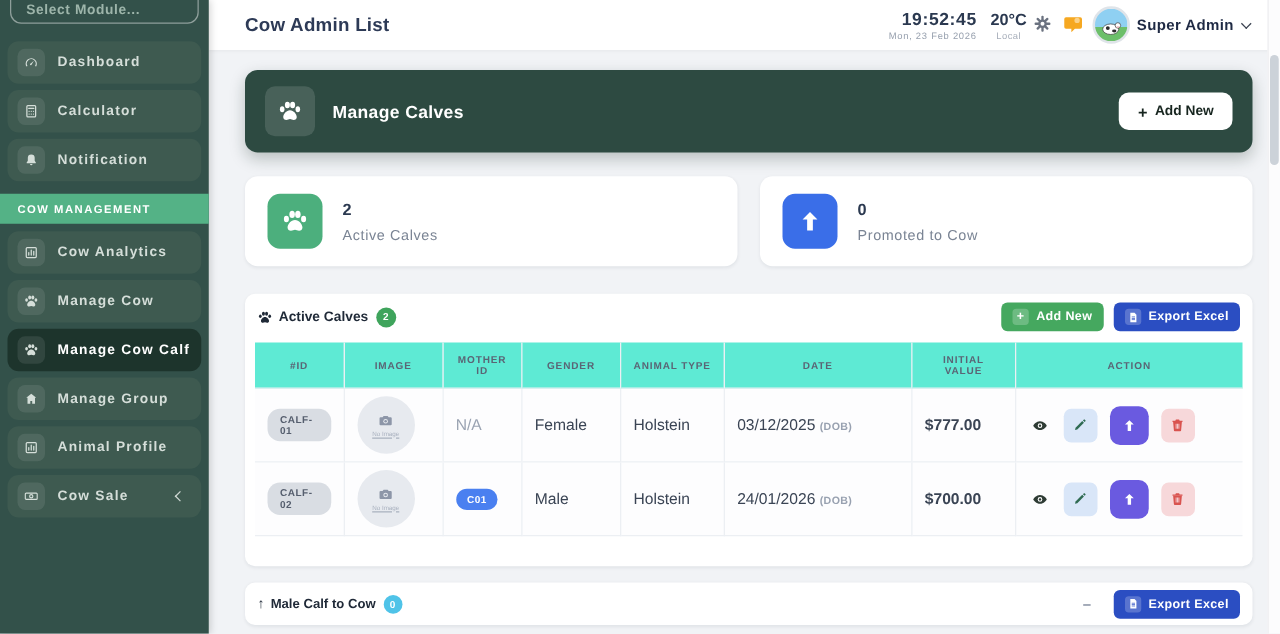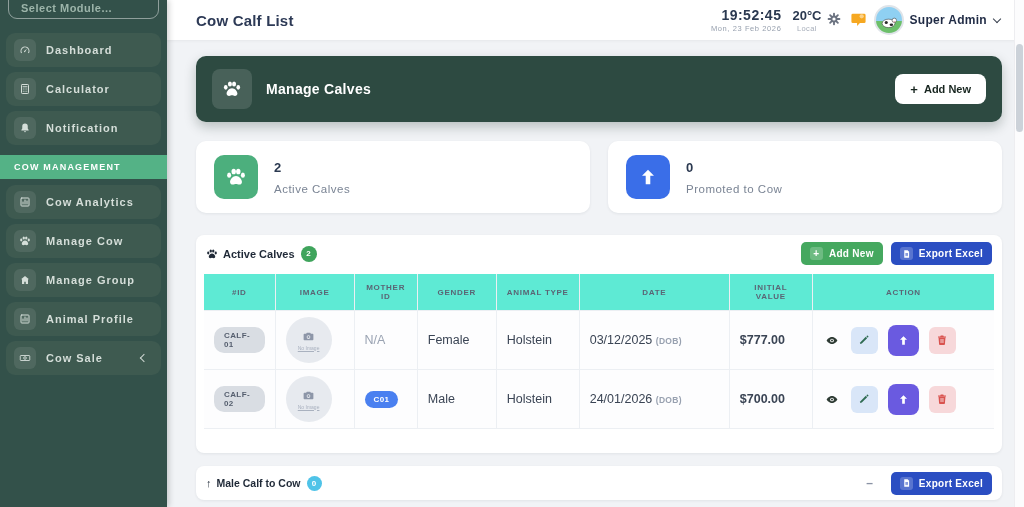--- a/index.html
+++ b/index.html
@@ -169,20 +169,32 @@
           <ellipse cx="4.5" cy="10" rx="2.2" ry="2.9"></ellipse>
           <ellipse cx="9.5" cy="6" rx="2.4" ry="3.1"></ellipse>
           <ellipse cx="14.5" cy="6" rx="2.4" ry="3.1"></ellipse>
           <ellipse cx="19.5" cy="10" rx="2.2" ry="2.9"></ellipse>
           <path d="M12 11c-3.5 0-6.5 3.8-6.5 6.5 0 1.8 1.3 2.8 3 2.8 1.4 0 2.3-.8 3.5-.8s2.1.8 3.5.8c1.7 0 3-1 3-2.8C18.5 14.8 15.5 11 12 11z"></path>
         </svg>
     </span>
     <span class="side-label">Manage Cow</span>
   </div>
 
+  <div class="side-item active">
+    <span class="ibox">
+      <svg viewBox="0 0 24 24" fill="currentColor">
+          <ellipse cx="4.5" cy="10" rx="2.2" ry="2.9"></ellipse>
+          <ellipse cx="9.5" cy="6" rx="2.4" ry="3.1"></ellipse>
+          <ellipse cx="14.5" cy="6" rx="2.4" ry="3.1"></ellipse>
+          <ellipse cx="19.5" cy="10" rx="2.2" ry="2.9"></ellipse>
+          <path d="M12 11c-3.5 0-6.5 3.8-6.5 6.5 0 1.8 1.3 2.8 3 2.8 1.4 0 2.3-.8 3.5-.8s2.1.8 3.5.8c1.7 0 3-1 3-2.8C18.5 14.8 15.5 11 12 11z"></path>
+        </svg>
+    </span>
+    <span class="side-label">Manage Cow Calf</span>
+  </div>
 
   <div class="side-item">
     <span class="ibox">
       <svg viewBox="0 0 24 24" fill="currentColor">
           <path d="M12 4l-8 6.5h2V20h4.5v-4.5h3V20H18v-9.5h2z"></path>
         </svg>
     </span>
     <span class="side-label">Manage Group</span>
   </div>
 
@@ -204,21 +216,21 @@
         </svg>
     </span>
     <span class="side-label">Cow Sale</span>
     <span class="chev left"></span>
   </div>
 </aside>
 
 <div class="main">
 
   <header class="topbar">
-    <div class="page-title">Cow Calf List</div>
+    <div class="page-title">Cow Admin List</div>
     <div class="topbar-right">
       <div class="clock">
         <div class="clock-time">19:52:45</div>
         <div class="clock-date">Mon, 23 Feb 2026</div>
       </div>
       <div class="weather">
         <div class="weather-temp">20°C</div>
         <div class="weather-label">Local</div>
       </div>
       <div class="gear-btn">

